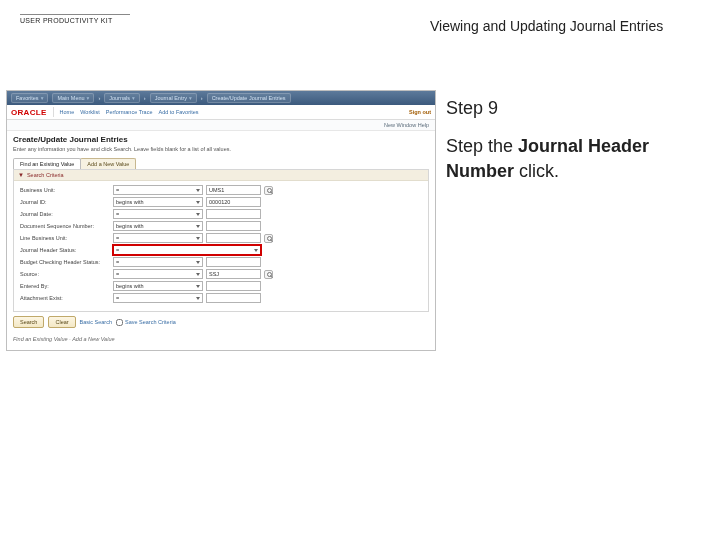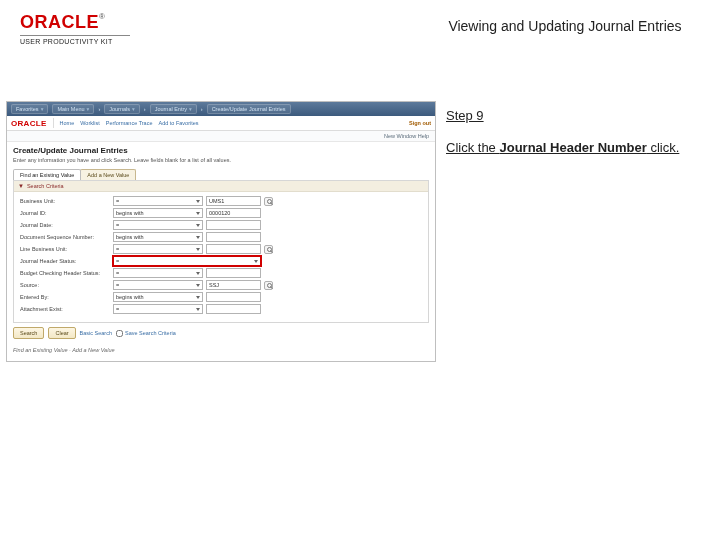--- a/index.html
+++ b/index.html
@@ -33,37 +33,36 @@
     padding-top: 2px;
     margin-top: 2px;
     width: 110px;
   }
   .title-area {
     flex: 1;
     text-align: left;
     padding-left: 230px;
     padding-top: 6px;
   }
-  .page-title { font-size: 14px; color: #222; text-align: center; }
+  .page-title { font-size: 14px; color: #222; }
   .content {
     display: flex;
     margin-top: 50px;
   }
   .screenshot {
     width: 430px;
     margin-left: 6px;
   }
   .instructions {
     flex: 1;
     padding-left: 10px;
     padding-right: 20px;
     padding-top: 6px;
-    font-size: 13px;
+    font-size: 18px;
     color: #222;
-    text-decoration: underline;
   }
   .instructions p { margin-bottom: 14px; line-height: 1.35; }
 
   .app {
     border: 1px solid #bfbfbf;
     font-size: 5.5px;
     color: #222;
     background: #fff;
   }
   .app-topbar {
@@ -226,23 +225,20 @@
     padding: 4px 6px 8px;
     color: #6a6a6a;
     font-style: italic;
   }
 </style>
 </head>
 <body>
 
 <div class="header">
   <div class="logo-area">
-    <div>
-      <span class="oracle-logo">ORACLE</span><span class="oracle-tm">®</span>
-    </div>
     <div class="upk">USER PRODUCTIVITY KIT</div>
   </div>
   <div class="title-area">
     <div class="page-title">Viewing and Updating Journal Entries</div>
   </div>
 </div>
 
 <div class="content">
   <div class="screenshot">
     <div class="app">
@@ -366,16 +362,16 @@
           <span>Save Search Criteria</span>
         </span>
       </div>
       <div class="footer-note">Find an Existing Value · Add a New Value</div>
     </div>
   </div>
 
   <div class="instructions">
     <p>Step 9</p>
     <p>
-      <span>Click the </span><b>Journal Header Number</b><span> click.</span>
+      <span>Step the </span><b>Journal Header Number</b><span> click.</span>
     </p>
   </div>
 </div>
 
 </body></html>

